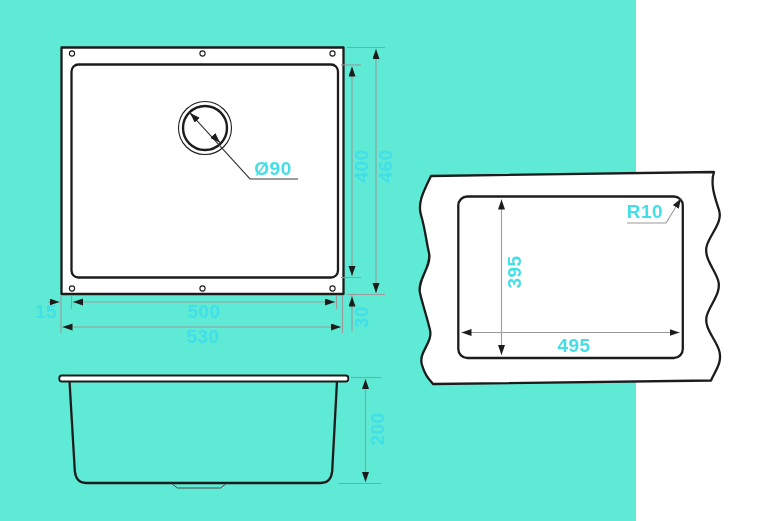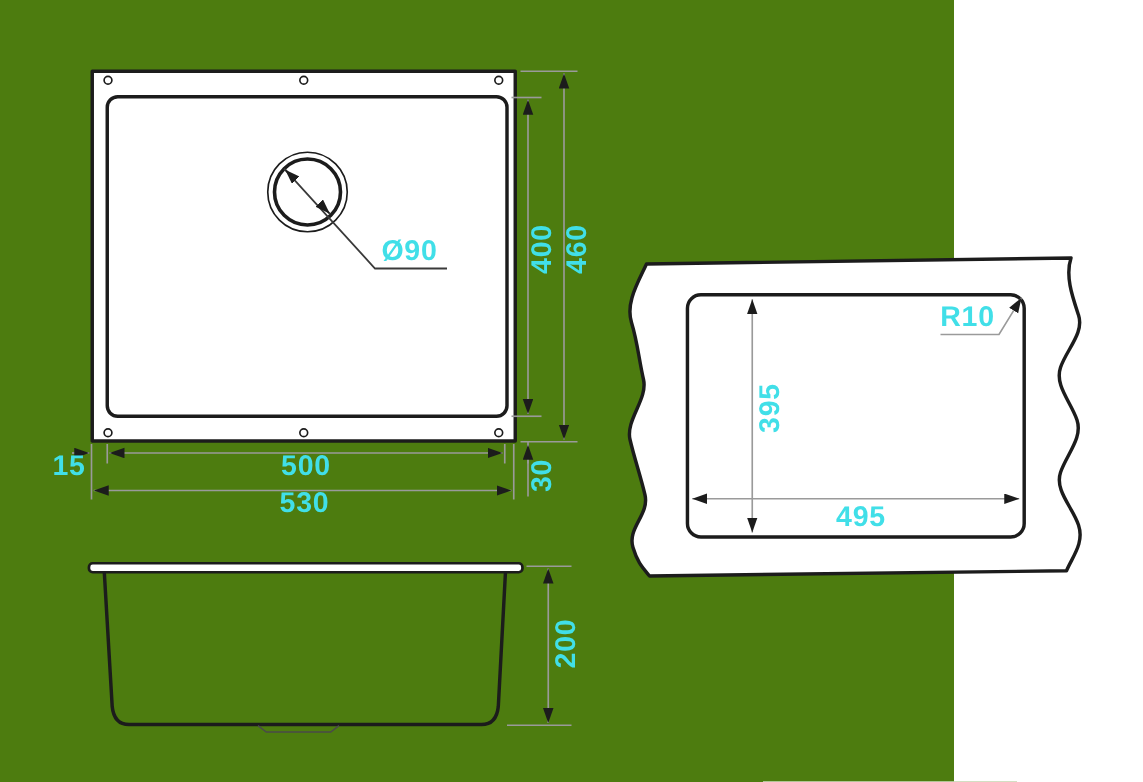--- a/index.html
+++ b/index.html
@@ -4,21 +4,21 @@
 <style>
   html, body {
     margin: 0;
     padding: 0;
     background: #ffffff;
     width: 762px;
     height: 521px;
     overflow: hidden;
     font-family: "Liberation Sans", sans-serif;
   }
-  .stage { position: relative; width: 636px; height: 521px; background: #4d7c0f; }
+  .stage { position: relative; width: 636px; height: 521px; background: #5eead4; }
   svg { display: block; }
   .outline       { fill: #ffffff; stroke: #1c1c1c; stroke-width: 2.3; stroke-linejoin: round; }
   .outline-open  { fill: none;    stroke: #1c1c1c; stroke-width: 2.3; stroke-linejoin: round; }
   .thin          { fill: #ffffff; stroke: #1c1c1c; stroke-width: 1.1; }
   .thin-open     { fill: none;    stroke: #4a4a4a; stroke-width: 1.0; }
   .dim           { fill: none;    stroke: #9a9a9a; stroke-width: 1.1; }
   .leader-dark   { fill: none;    stroke: #3a3a3a; stroke-width: 1.2; }
   .dim-text {
     font-family: "Liberation Sans", sans-serif;
     font-size: 19px;

